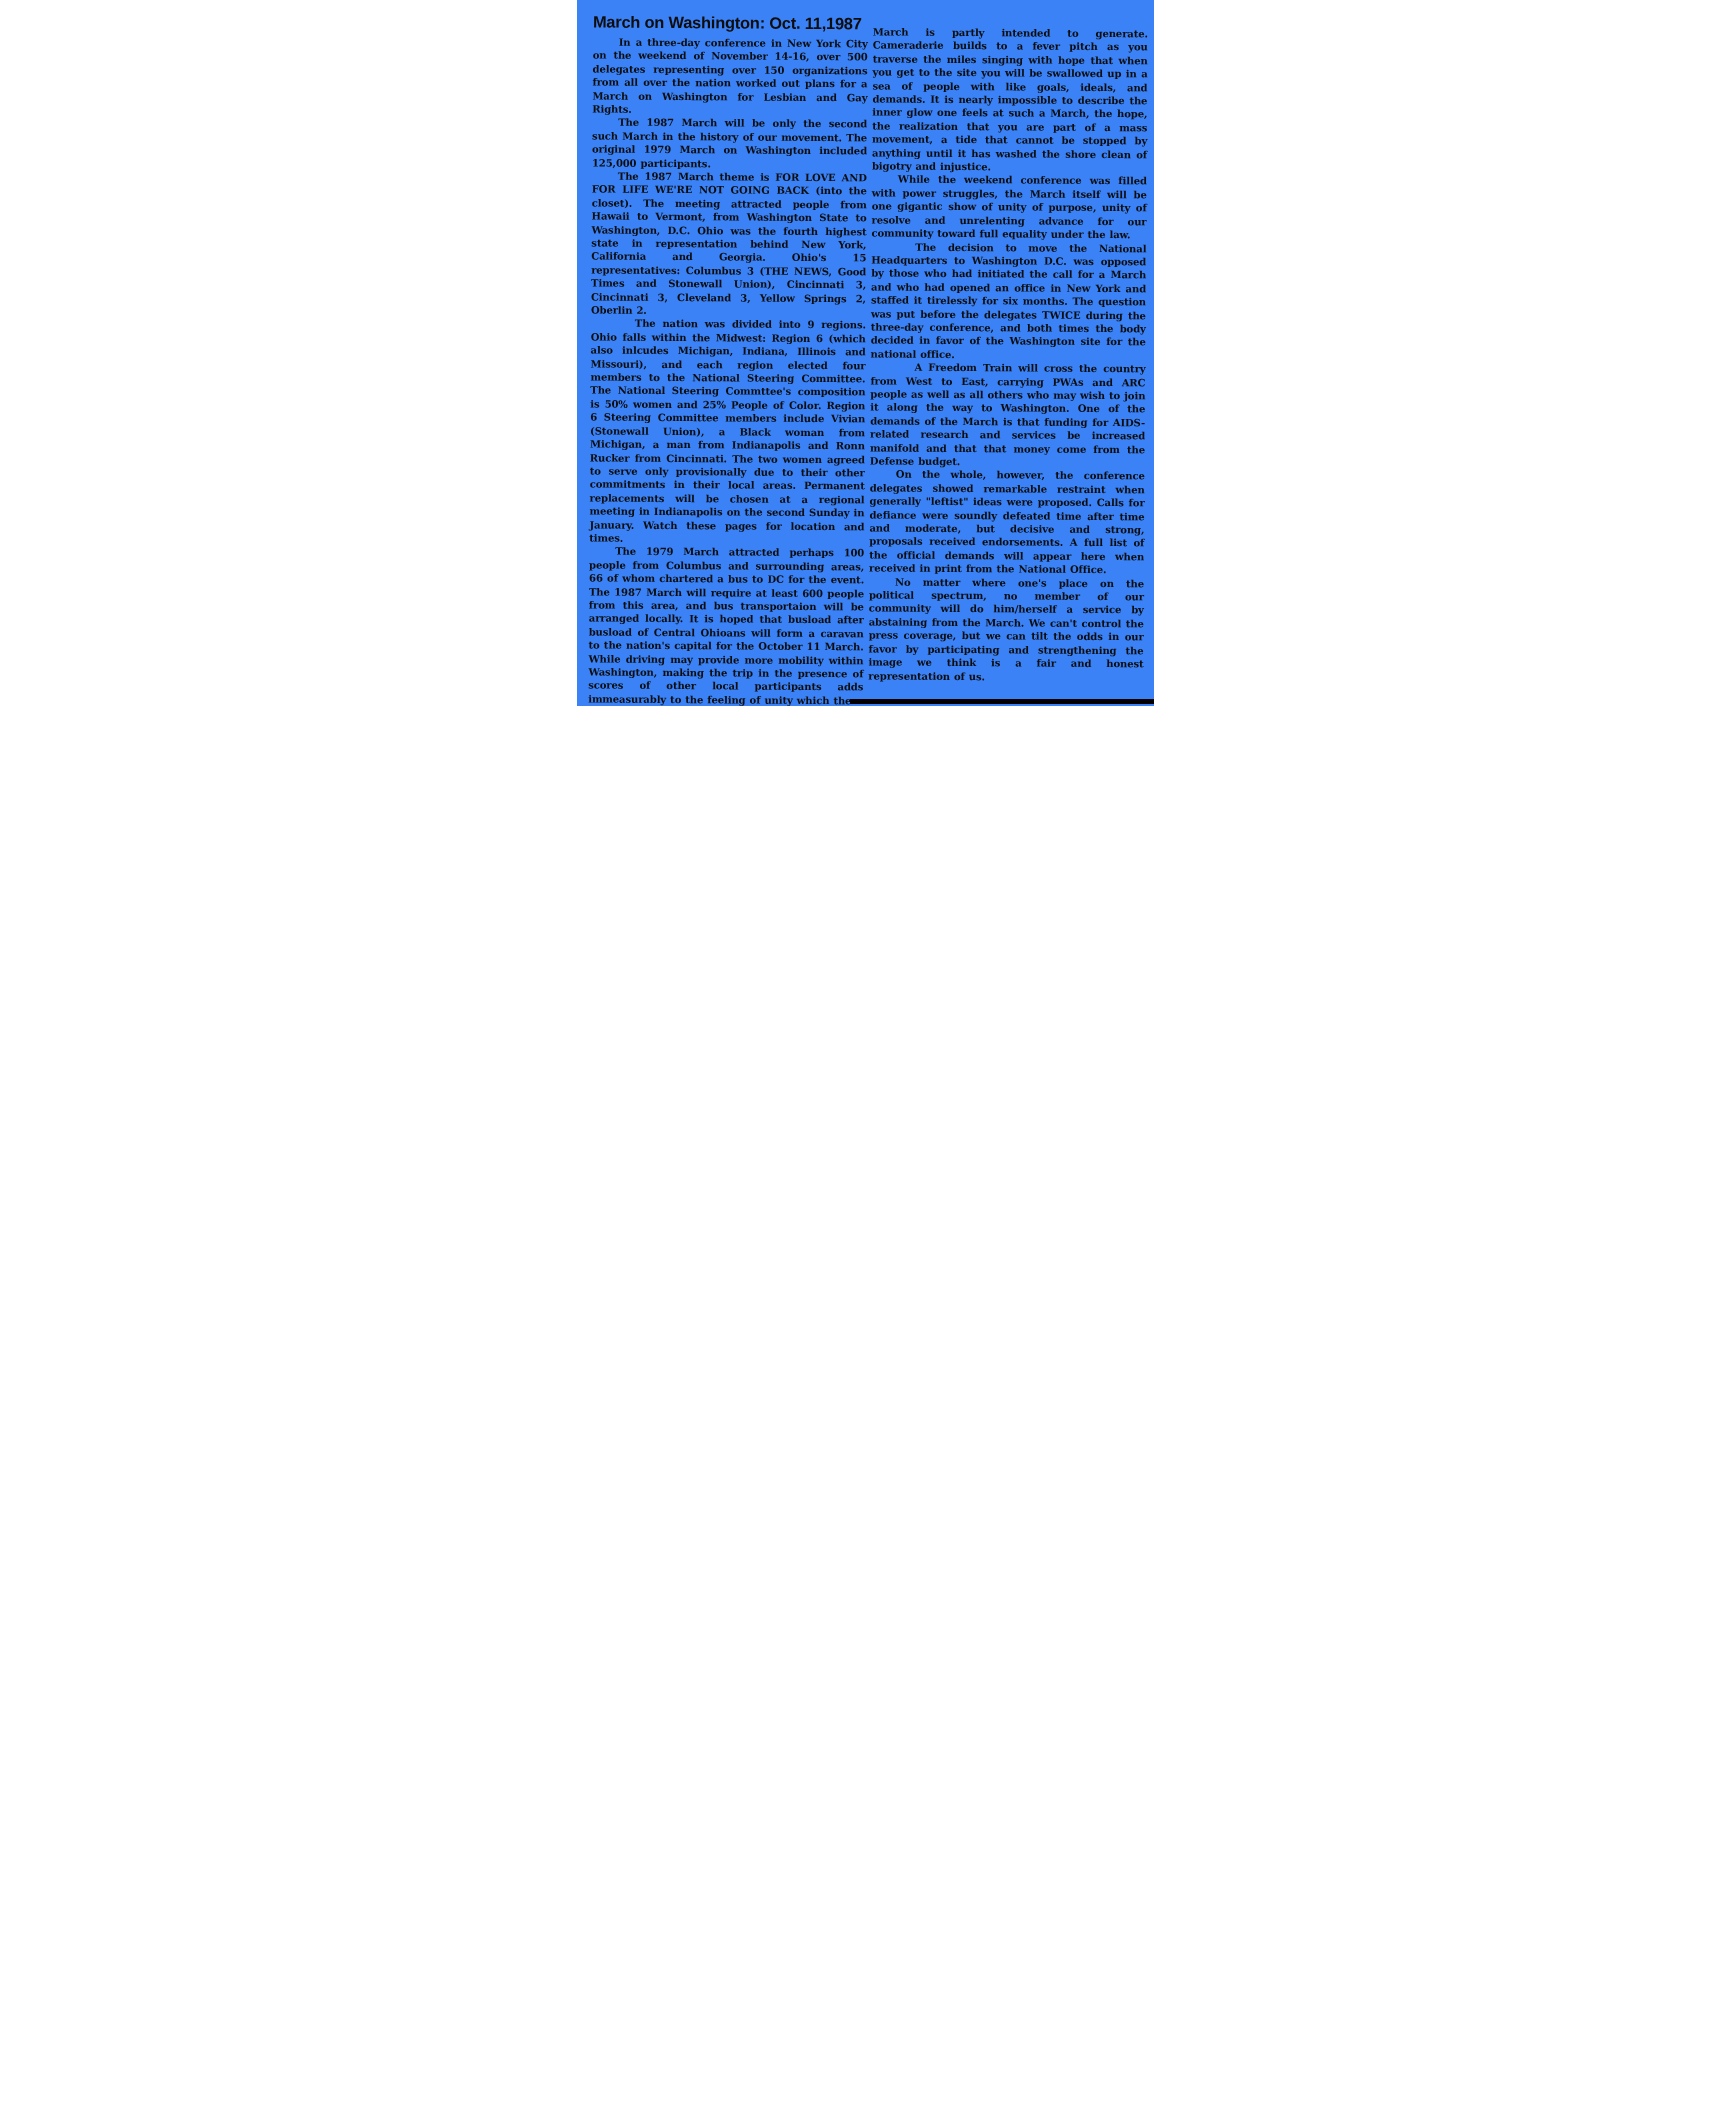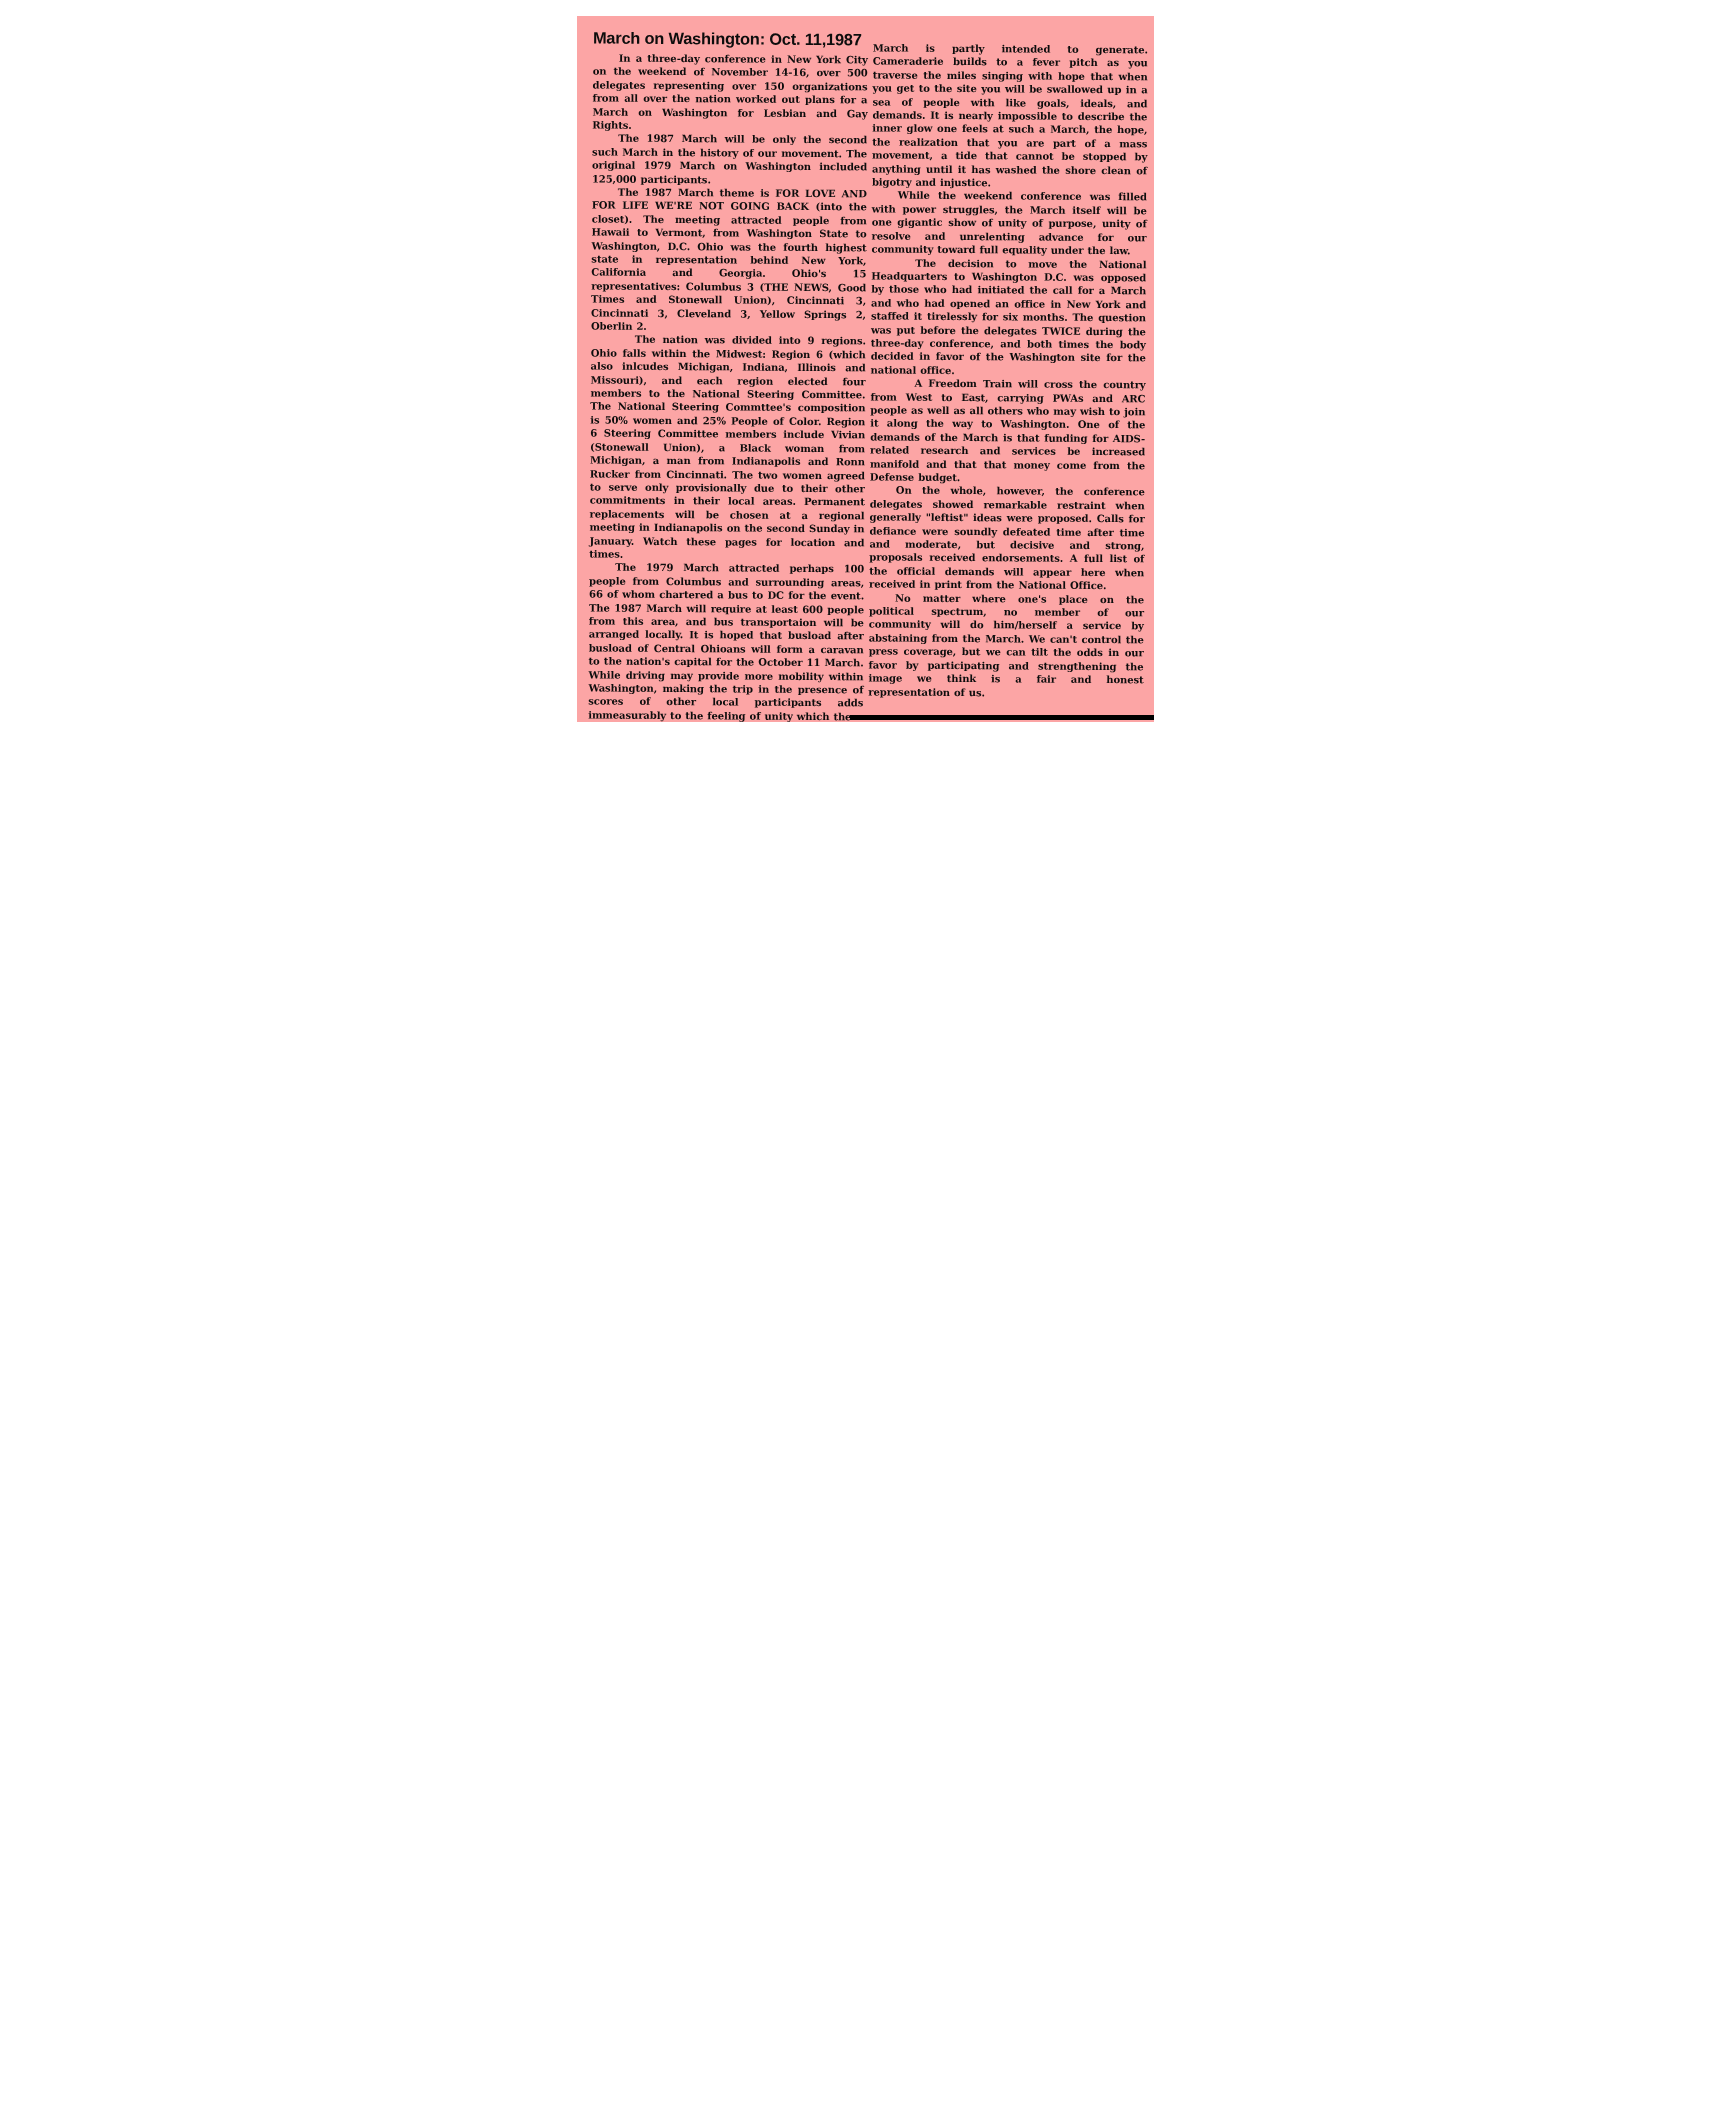--- a/index.html
+++ b/index.html
@@ -4,22 +4,22 @@
 <style>
   html, body {
     margin: 0;
     padding: 0;
     background: #ffffff;
   }
   .page {
     position: relative;
     width: 577px;
     height: 706px;
-    margin: 16px auto;
-    background: #fca5a5;
+    margin: 0 auto;
+    background: #3b82f6;
     overflow: hidden;
     color: #0d0d0d;
     font-family: "DejaVu Serif", serif;
   }
   .content {
     position: absolute;
     left: 16px;
     top: 14px;
     display: flex;
     gap: 5px;

